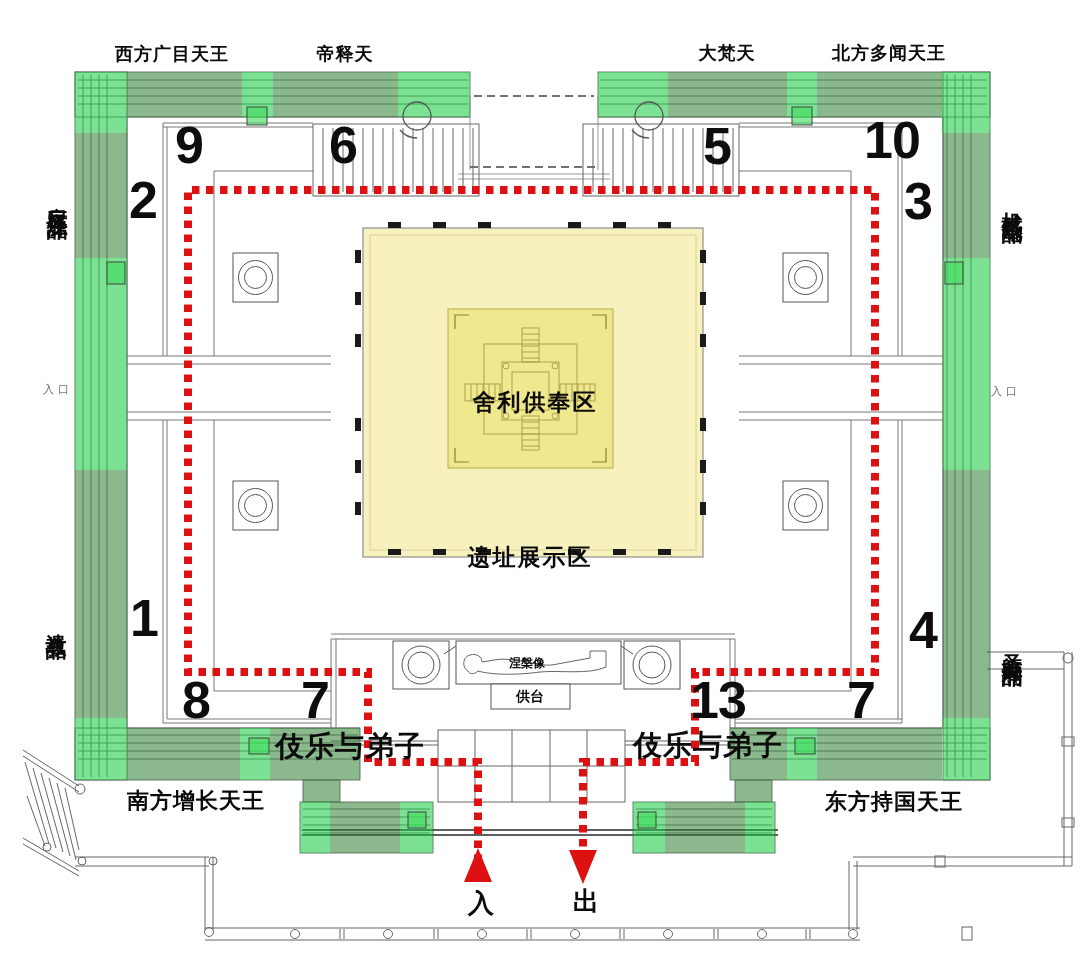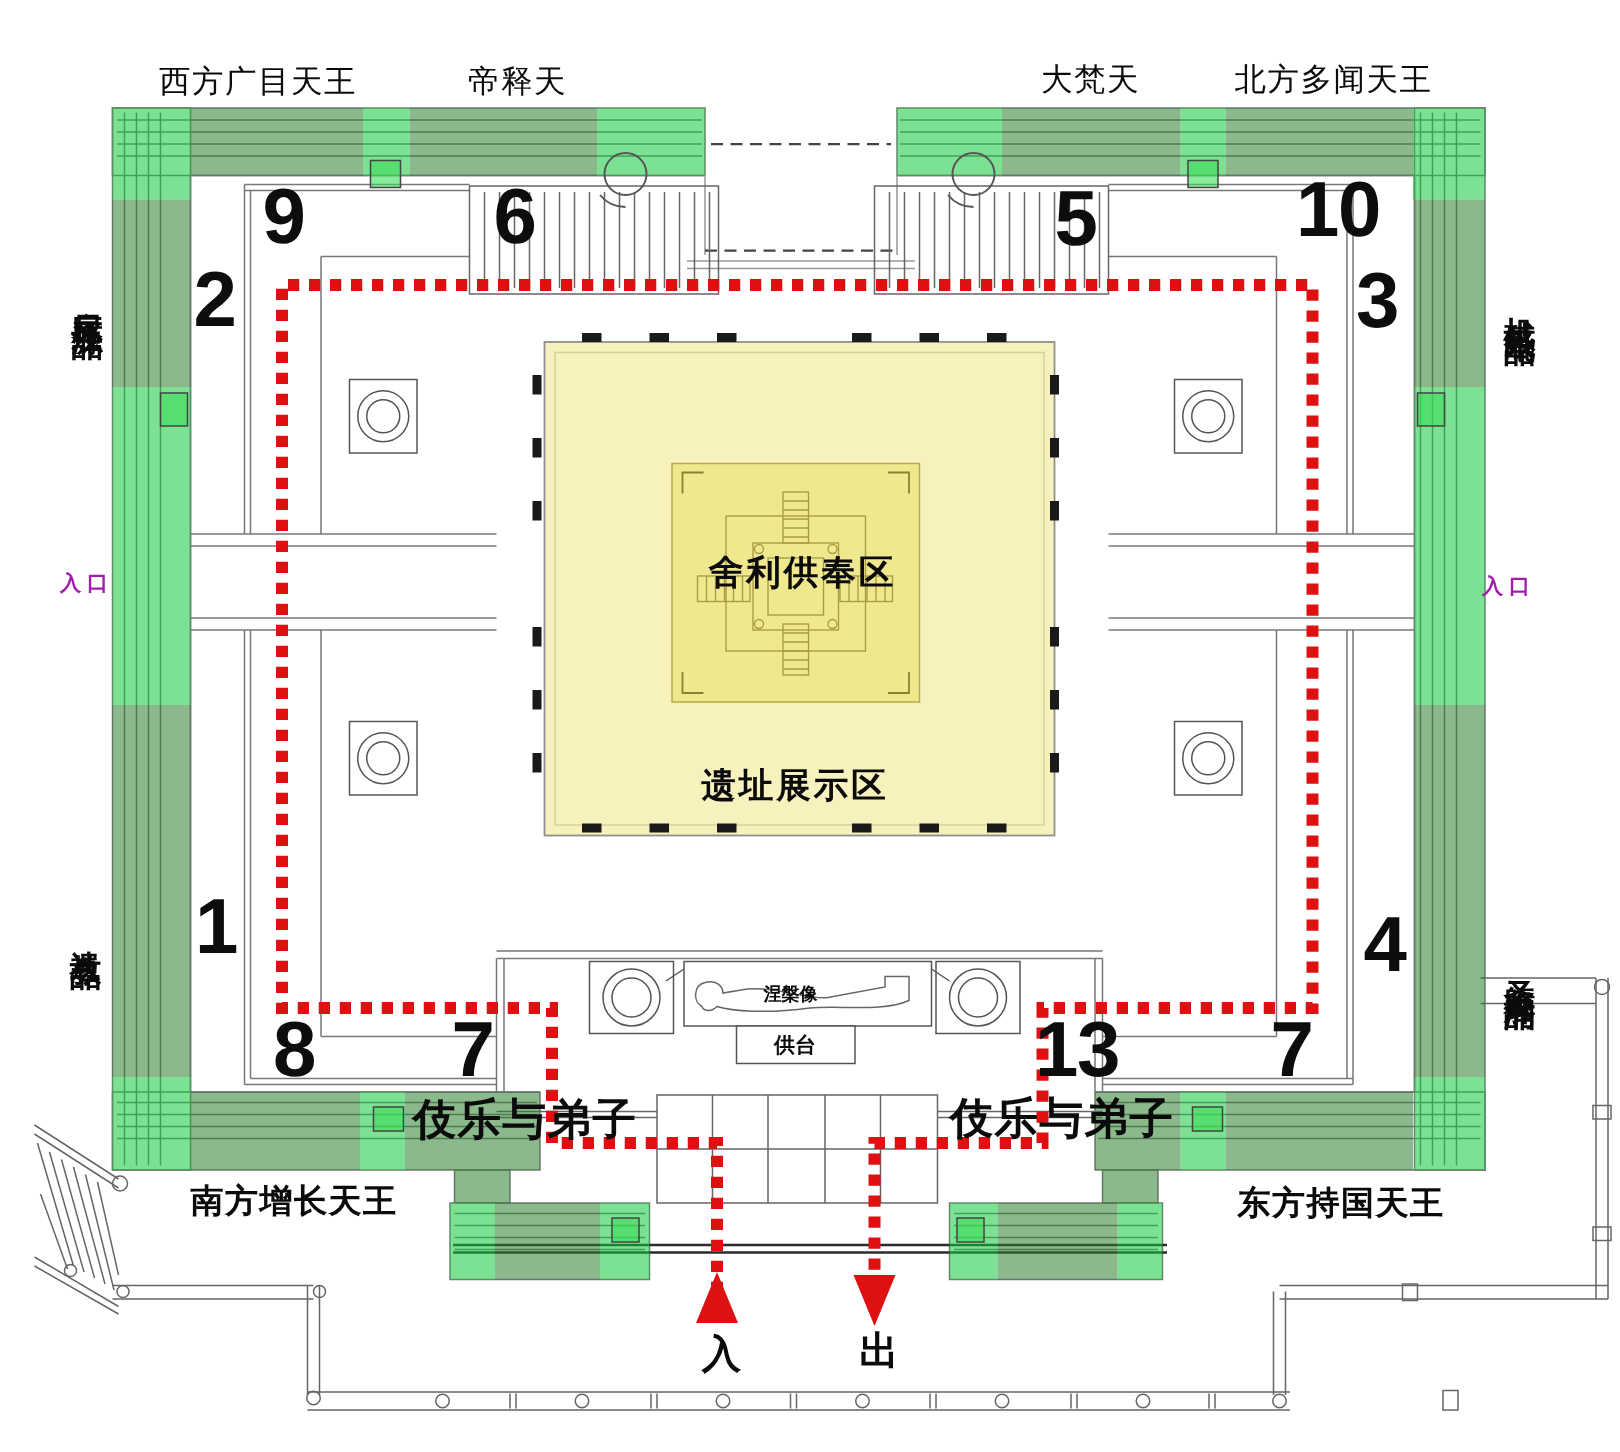--- a/index.html
+++ b/index.html
@@ -1,25 +1,25 @@
 <!DOCTYPE html>
 <html><head>
 <meta charset="utf-8">
 <style>
   html,body{margin:0;padding:0;background:#ffffff;}
   #plan{position:relative;width:1080px;height:968px;background:#fff;overflow:hidden;
         font-family:"Liberation Sans","DejaVu Sans",sans-serif;}
   #plan svg{position:absolute;left:0;top:0;}
   .t{position:absolute;transform:translate(-50%,-50%);white-space:nowrap;color:#0b0b0b;z-index:5;}
   .num{font-size:52px;font-weight:bold;letter-spacing:-1px;color:#0d0d0d;}
-  .deity{font-size:21px;font-weight:normal;letter-spacing:1px;}
+  .deity{font-size:18px;font-weight:bold;letter-spacing:1px;}
   .deity-b{font-size:22px;font-weight:bold;letter-spacing:1px;margin-left:14px;}
   .tv{writing-mode:vertical-rl;text-orientation:upright;font-size:21px;font-weight:bold;letter-spacing:3px;}
-  .entr{font-size:14px;color:#a21caf;letter-spacing:4px;font-weight:bold;}
-  .area{font-size:23px;font-weight:bold;letter-spacing:2px;}
+  .entr{font-size:11px;color:#737373;letter-spacing:4px;font-weight:normal;}
+  .area{font-size:23px;font-weight:bold;letter-spacing:2px;margin-top:20px;}
   .small{font-size:15px;font-weight:bold;}
   .flow{font-size:26px;font-weight:bold;}
   .att{font-size:29px;font-weight:bold;letter-spacing:1px;}
 </style>
 </head>
 <body>
 
 <div id="plan">
 
 <svg width="1080" height="968" viewBox="0 0 1080 968">
@@ -285,21 +285,21 @@
 <div class="t tv" style="left:1012px;top:202px">机感茶毗品</div>
 <div class="t tv" style="left:1012px;top:645px">圣躯廓润品</div>
 
 <div class="t att" style="left:350px;top:747px">伎乐与弟子</div>
 <div class="t att" style="left:708px;top:746px">伎乐与弟子</div>
 
 <div class="t entr" style="left:58px;top:389px">入口</div>
 <div class="t entr" style="left:1006px;top:391px">入口</div>
 
 <div class="t area" style="left:535px;top:382px">舍利供奉区</div>
-<div class="t area" style="left:530px;top:524px">遗址展示区</div>
+<div class="t area" style="left:530px;top:537px">遗址展示区</div>
 
 <div class="t small" style="left:527px;top:663px;font-size:12px">涅槃像</div>
 <div class="t small" style="left:530px;top:697px;font-size:14px">供台</div>
 
 <div class="t flow" style="left:481px;top:903px">入</div>
 <div class="t flow" style="left:586px;top:901px">出</div>
 
 <div class="t num" style="left:144px;top:618px">1</div>
 <div class="t num" style="left:143px;top:200px">2</div>
 <div class="t num" style="left:918px;top:201px">3</div>

